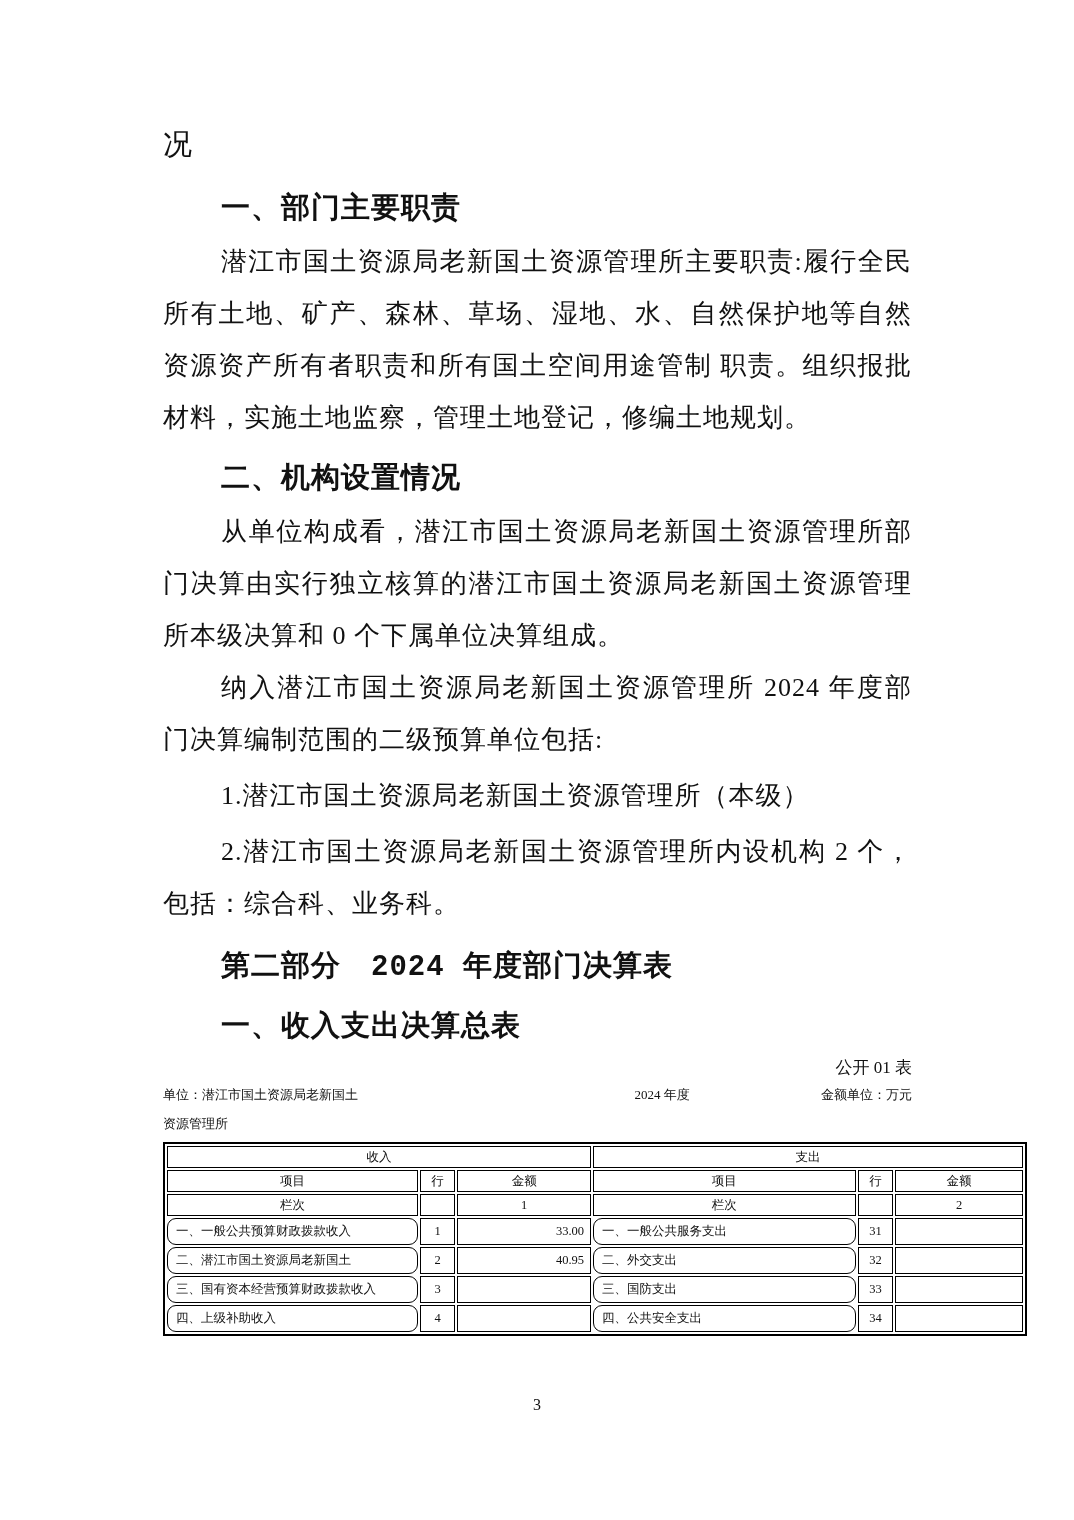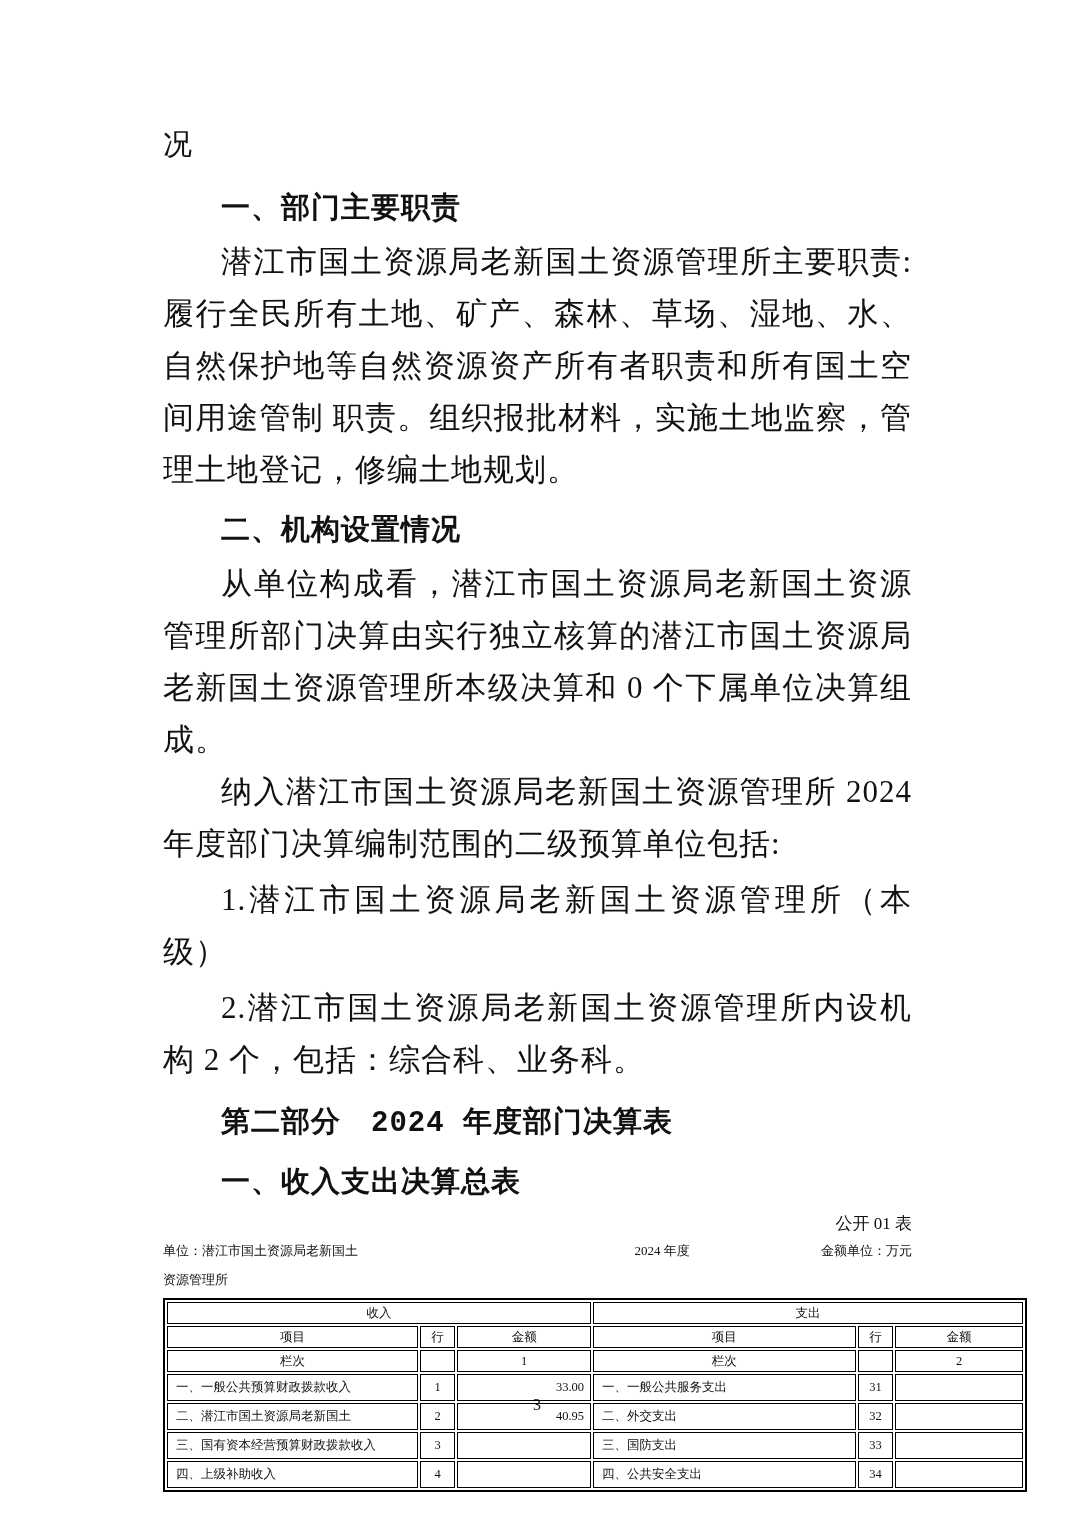--- a/index.html
+++ b/index.html
@@ -18,21 +18,21 @@
     left: 163px;
     top: 118px;
     width: 749px;
   }
   .body-line {
     font-size: 29px;
     line-height: 52px;
   }
   p.body-para {
     margin: 0;
-    font-size: 31px;
+    font-size: 26px;
     line-height: 52px;
     text-align: justify;
     text-indent: 58px;
     letter-spacing: 1px;
   }
   p.tight { margin-top: 4px; }
   h2.doc-heading {
     font-family: Liberation Mono, monospace;
     font-weight: bold;
     font-size: 29px;
@@ -75,21 +75,21 @@
     border: 1px solid #000;
     padding: 0 4px;
     overflow: hidden;
     white-space: nowrap;
   }
   table.acct tr.ghead td, table.acct tr.chead td, table.acct tr.lanci td {
     height: 20px;
     text-align: center;
   }
   table.acct tr.datarow td { height: 25px; }
-  table.acct td.item { text-align: left; padding-left: 8px; }
+  table.acct td.item { text-align: left; padding-left: 8px; border-radius: 9px; }
   table.acct td.rownum { text-align: center; }
   table.acct td.amt { text-align: right; padding-right: 6px; }
   .page-number {
     position: absolute;
     left: 0;
     right: 0;
     top: 1396px;
     text-align: center;
     font-size: 16px;
   }

